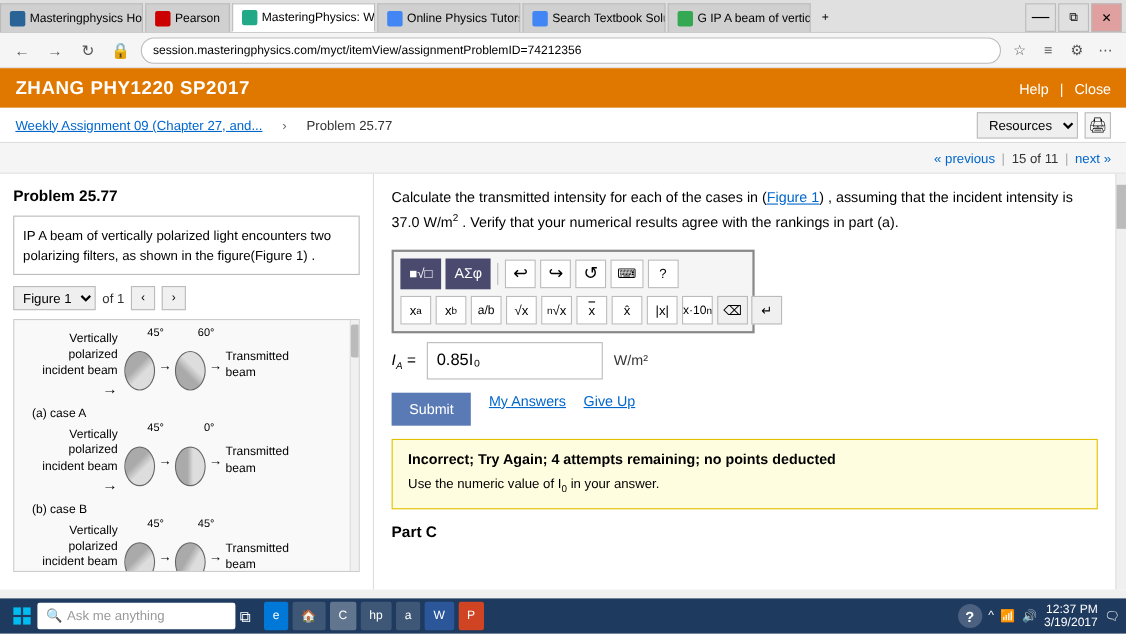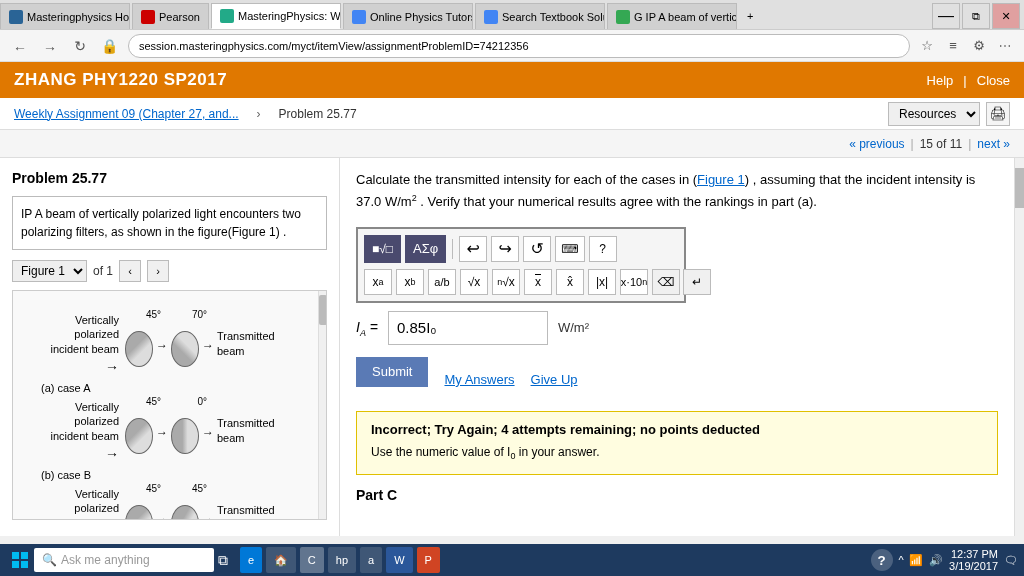--- a/index.html
+++ b/index.html
@@ -45,21 +45,21 @@
     .main-content { display: flex; background: white; height: calc(576px - 30px - 32px - 36px - 32px - 28px - 32px); }
 
     
     .left-panel { width: 340px; border-right: 1px solid #ddd; padding: 12px; font-size: 12px; overflow: hidden; flex-shrink: 0; }
     .problem-title { font-size: 14px; font-weight: bold; margin-bottom: 10px; }
     .problem-desc { border: 1px solid #bbb; padding: 8px; margin-bottom: 10px; font-size: 12px; line-height: 1.5; }
     .figure-nav { display: flex; align-items: center; gap: 6px; margin-bottom: 8px; font-size: 12px; }
     .figure-select { border: 1px solid #bbb; padding: 2px 4px; font-size: 12px; }
     .fig-of { font-size: 12px; color: #333; }
     .fig-btn { width: 22px; height: 22px; border: 1px solid #bbb; background: #f0f0f0; cursor: pointer; display: flex; align-items: center; justify-content: center; font-size: 11px; }
-    .figure-area { border: 1px solid #ccc; background: #f9f9f9; padding: 22px; font-size: 11px; position: relative; height: 230px; overflow: hidden; }
+    .figure-area { border: 1px solid #ccc; background: #f9f9f9; padding: 10px; font-size: 11px; position: relative; height: 230px; overflow: hidden; }
 
     
     .right-panel { flex: 1; padding: 12px 16px; overflow-y: auto; font-size: 13px; }
     .question-text { margin-bottom: 14px; line-height: 1.6; font-size: 13px; }
     .figure-ref { color: #0066cc; text-decoration: underline; cursor: pointer; }
 
     
     .math-toolbar { border: 2px solid #888; background: #f5f5f5; padding: 6px; margin-bottom: 8px; width: 330px; }
     .math-tb-row1 { display: flex; align-items: center; gap: 4px; margin-bottom: 6px; }
     .math-tb-row2 { display: flex; align-items: center; gap: 4px; }
@@ -69,21 +69,21 @@
     .math-del-btn { border: 1px solid #bbb; background: #f0f0f0; cursor: pointer; width: 28px; height: 26px; display: flex; align-items: center; justify-content: center; font-size: 12px; }
     .math-enter-btn { border: 1px solid #bbb; background: #f0f0f0; cursor: pointer; width: 28px; height: 26px; display: flex; align-items: center; justify-content: center; font-size: 12px; }
 
     
     .answer-row { display: flex; align-items: center; gap: 10px; margin-bottom: 12px; }
     .answer-label { font-size: 14px; font-style: italic; }
     .answer-input { border: 1px solid #bbb; padding: 4px 8px; font-size: 15px; width: 160px; height: 34px; }
     .answer-unit { font-size: 13px; color: #333; }
 
     
-    .buttons-row { display: flex; align-items: flex-end; gap: 16px; margin-bottom: 24px; }
+    .buttons-row { display: flex; align-items: flex-start; gap: 16px; margin-bottom: 12px; }
     .submit-btn { background: #5a7ab5; color: white; border: none; padding: 6px 16px; cursor: pointer; font-size: 13px; height: 30px; }
     .text-link { color: #0066cc; text-decoration: underline; cursor: pointer; font-size: 13px; }
 
     
     .error-box { border: 1px solid #e0c000; background: #fffde0; padding: 10px 14px; margin-bottom: 12px; font-size: 13px; }
     .error-title { font-weight: bold; margin-bottom: 6px; }
     .error-body { font-size: 12px; line-height: 1.5; }
 
     
     .part-label { font-size: 14px; font-weight: bold; margin-top: 8px; }
@@ -206,21 +206,21 @@
           <span>Vertically<br>polarized<br>incident beam</span>
           <span style="font-size:14px;">→</span>
         </div>
         <div style="display:flex; align-items:center; gap:3px;">
           <div style="position:relative; display:flex; flex-direction:column; align-items:center;">
             <span style="font-size:10px; position:absolute; top:-12px; right:-8px;">45°</span>
             <div style="width:28px;height:36px;border-radius:50%;border:1px solid #666;background:linear-gradient(135deg,#aaa 40%,#ddd 60%);margin-top:10px;"></div>
           </div>
           <span style="font-size:12px;">→</span>
           <div style="position:relative; display:flex; flex-direction:column; align-items:center;">
-            <span style="font-size:10px; position:absolute; top:-12px; right:-8px;">70°</span>
+            <span style="font-size:10px; position:absolute; top:-12px; right:-8px;">60°</span>
             <div style="width:28px;height:36px;border-radius:50%;border:1px solid #666;background:linear-gradient(45deg,#aaa 40%,#ddd 60%);margin-top:10px;"></div>
           </div>
           <span style="font-size:12px;">→</span>
           <span style="font-size:11px; line-height:1.3;">Transmitted<br>beam</span>
         </div>
       </div>
       <div style="font-size:11px; margin-bottom:6px; margin-left:6px;">(a) case A</div>
 
       <div style="display:flex; align-items:center; margin-bottom:8px; font-size:11px;">
         <div style="width:90px; text-align:right; padding-right:6px; line-height:1.3;">

